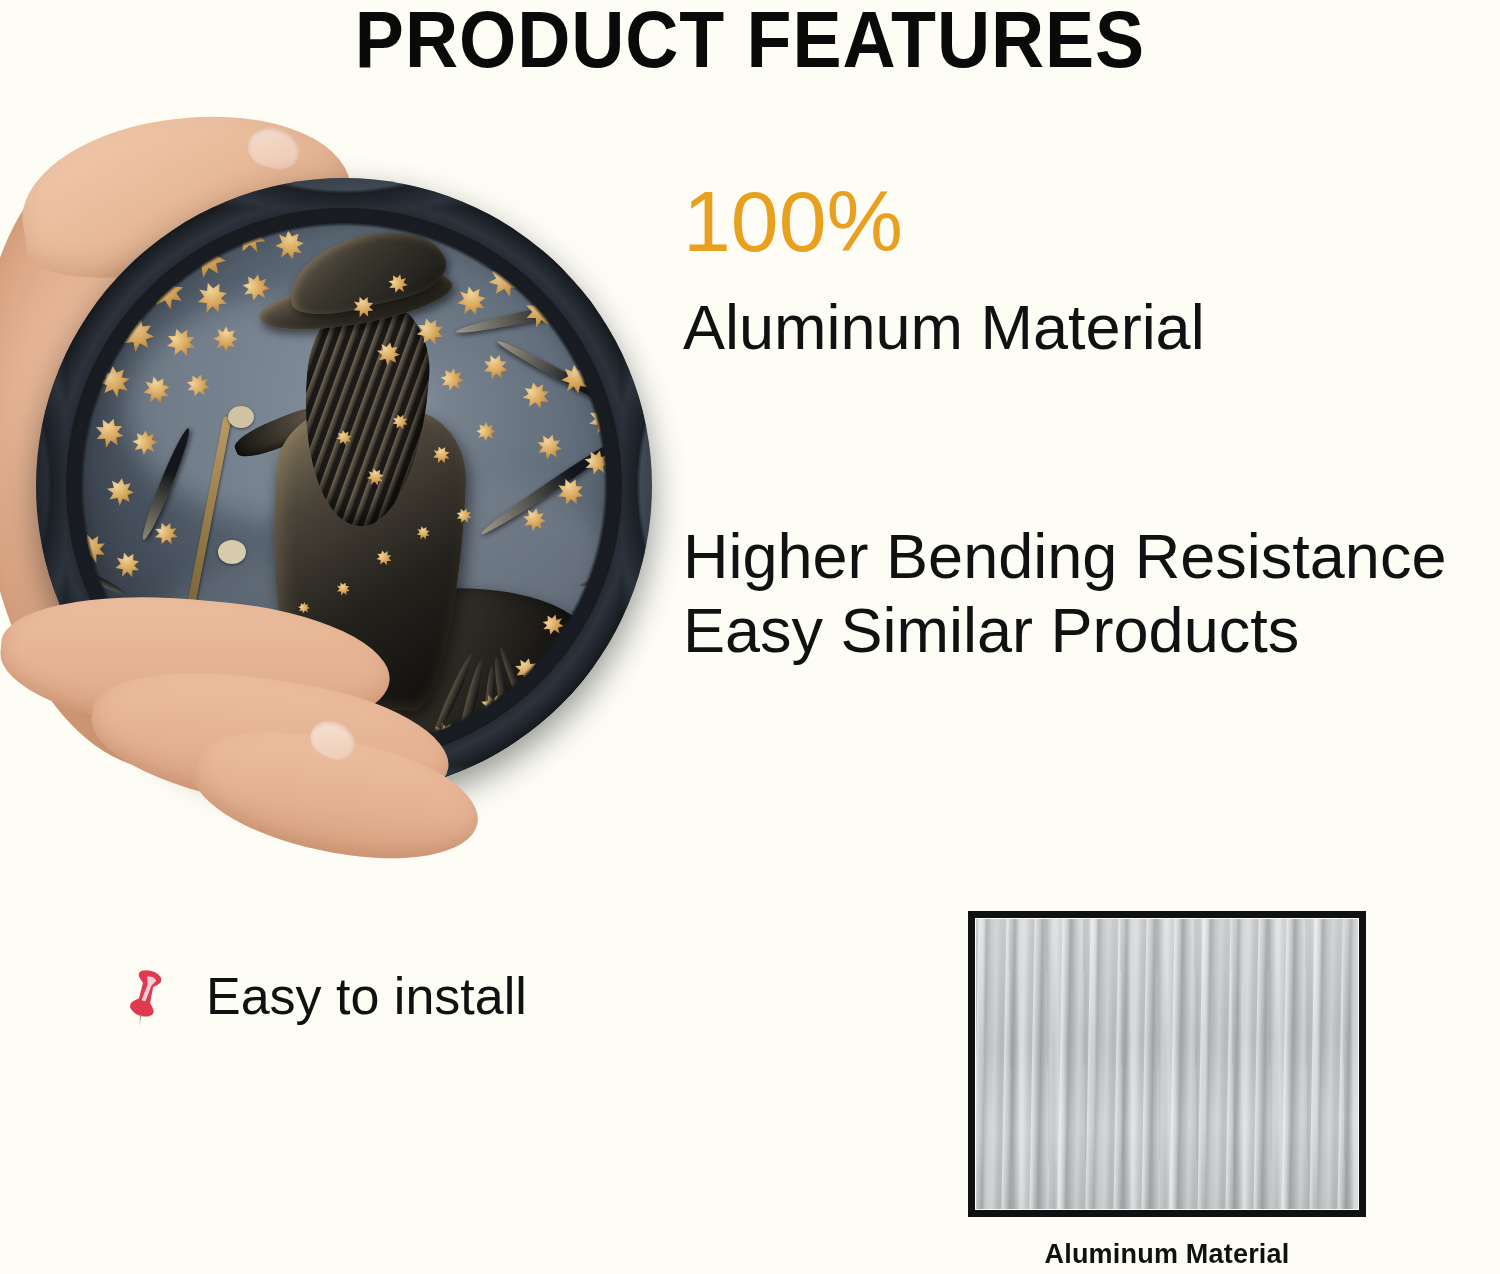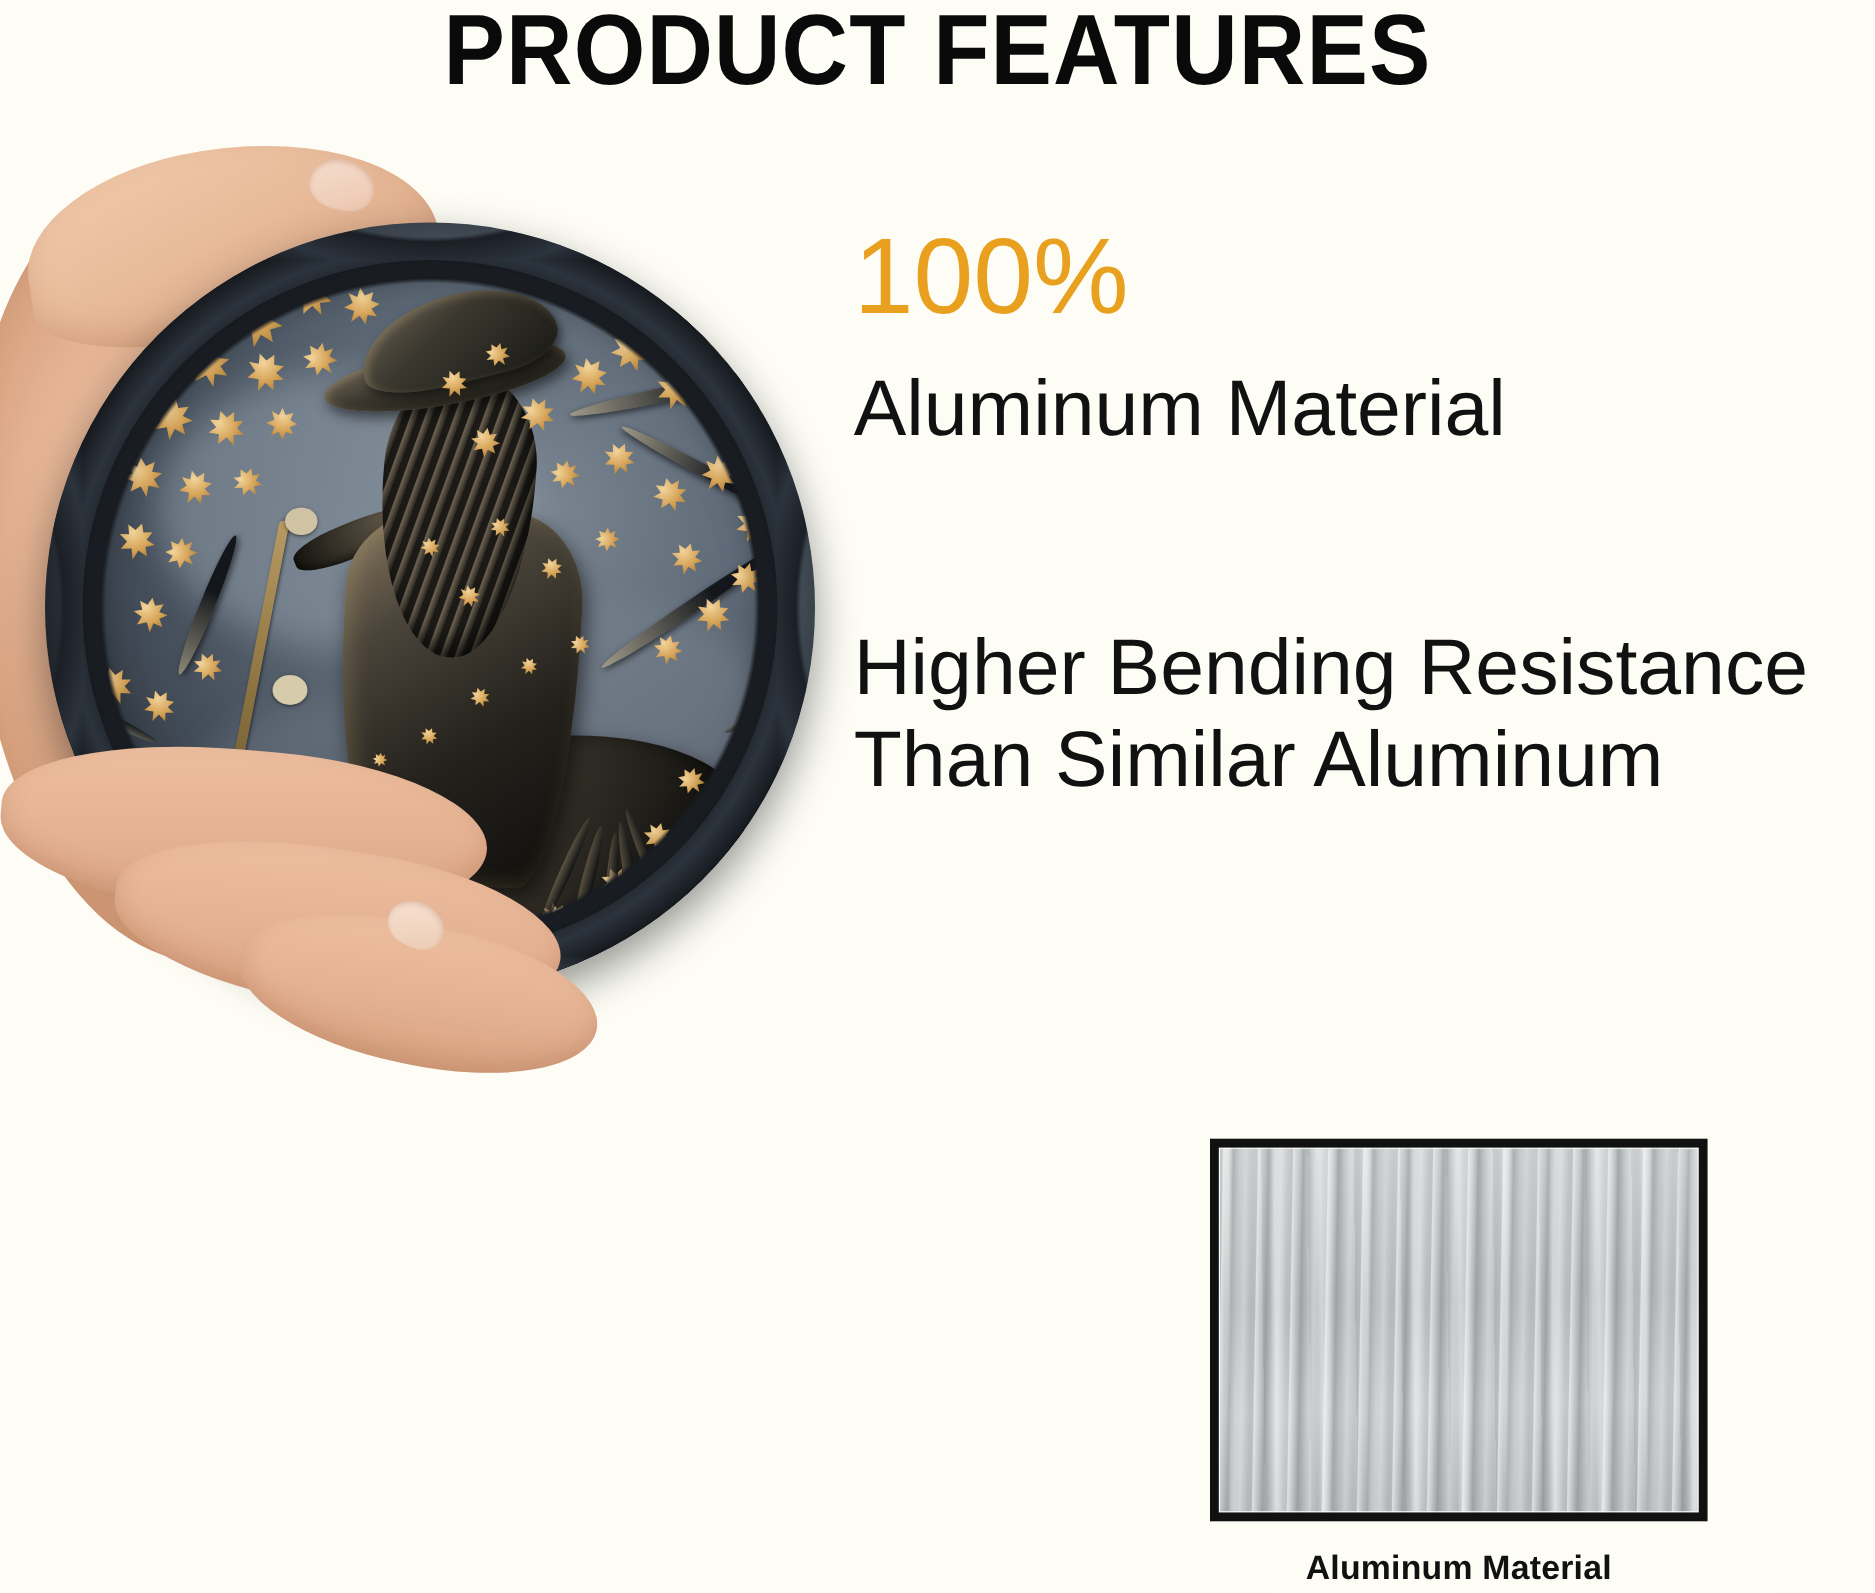--- a/index.html
+++ b/index.html
@@ -456,28 +456,40 @@
     <div class="finger f3"></div>
     <div class="fingernail"></div>
   </div>
 
   <div class="stat-block" style="left:683px; top:178px;">
     <div class="stat-pct">100%</div>
     <div class="stat-label" style="margin-top:26px;">Aluminum Material</div>
   </div>
 
   <div class="stat-block" style="left:683px; top:483px;">
-    <div class="stat-label" style="margin-top:14px;">Higher Bending Resistance</div>
-    <div class="stat-label">Than Similar Aluminum</div>
+    <div class="stat-label" style="margin-top:36px;">Higher Bending Resistance</div>
+    <div class="stat-label">Easy Similar Products</div>
   </div>
 
   <div id="bullets">
 
 
 
+    <div class="bullet-row">
+      <span class="pin-icon">
+        <svg width="54" height="62" viewBox="0 0 54 62">
+          <g transform="rotate(18 27 31)">
+            <path d="M16 8 Q27 2 36 8 Q40 12 35 17 L32 20 L34 36 L38 40 Q43 45 37 49 Q27 54 18 48 Q13 44 18 39 L22 35 L21 19 L17 16 Q12 12 16 8 Z" fill="#e03a50"></path>
+            <path d="M23 12 Q29 9 33 13 L30 19 L29 36 L25 36 L26 19 Z" fill="#fae6ea" opacity="0.88"></path>
+            <path d="M28 50 L31 61 L29.5 50 Z" fill="#9a9a9a"></path>
+          </g>
+        </svg>
+      </span>
+      <span class="bullet-text">Easy to install</span>
+    </div>
   </div>
 
   <div id="swatch-wrap">
     <div id="swatch-box"></div>
     <div id="swatch-caption">Aluminum Material</div>
   </div>
 
 </div>
 
 </body></html>

